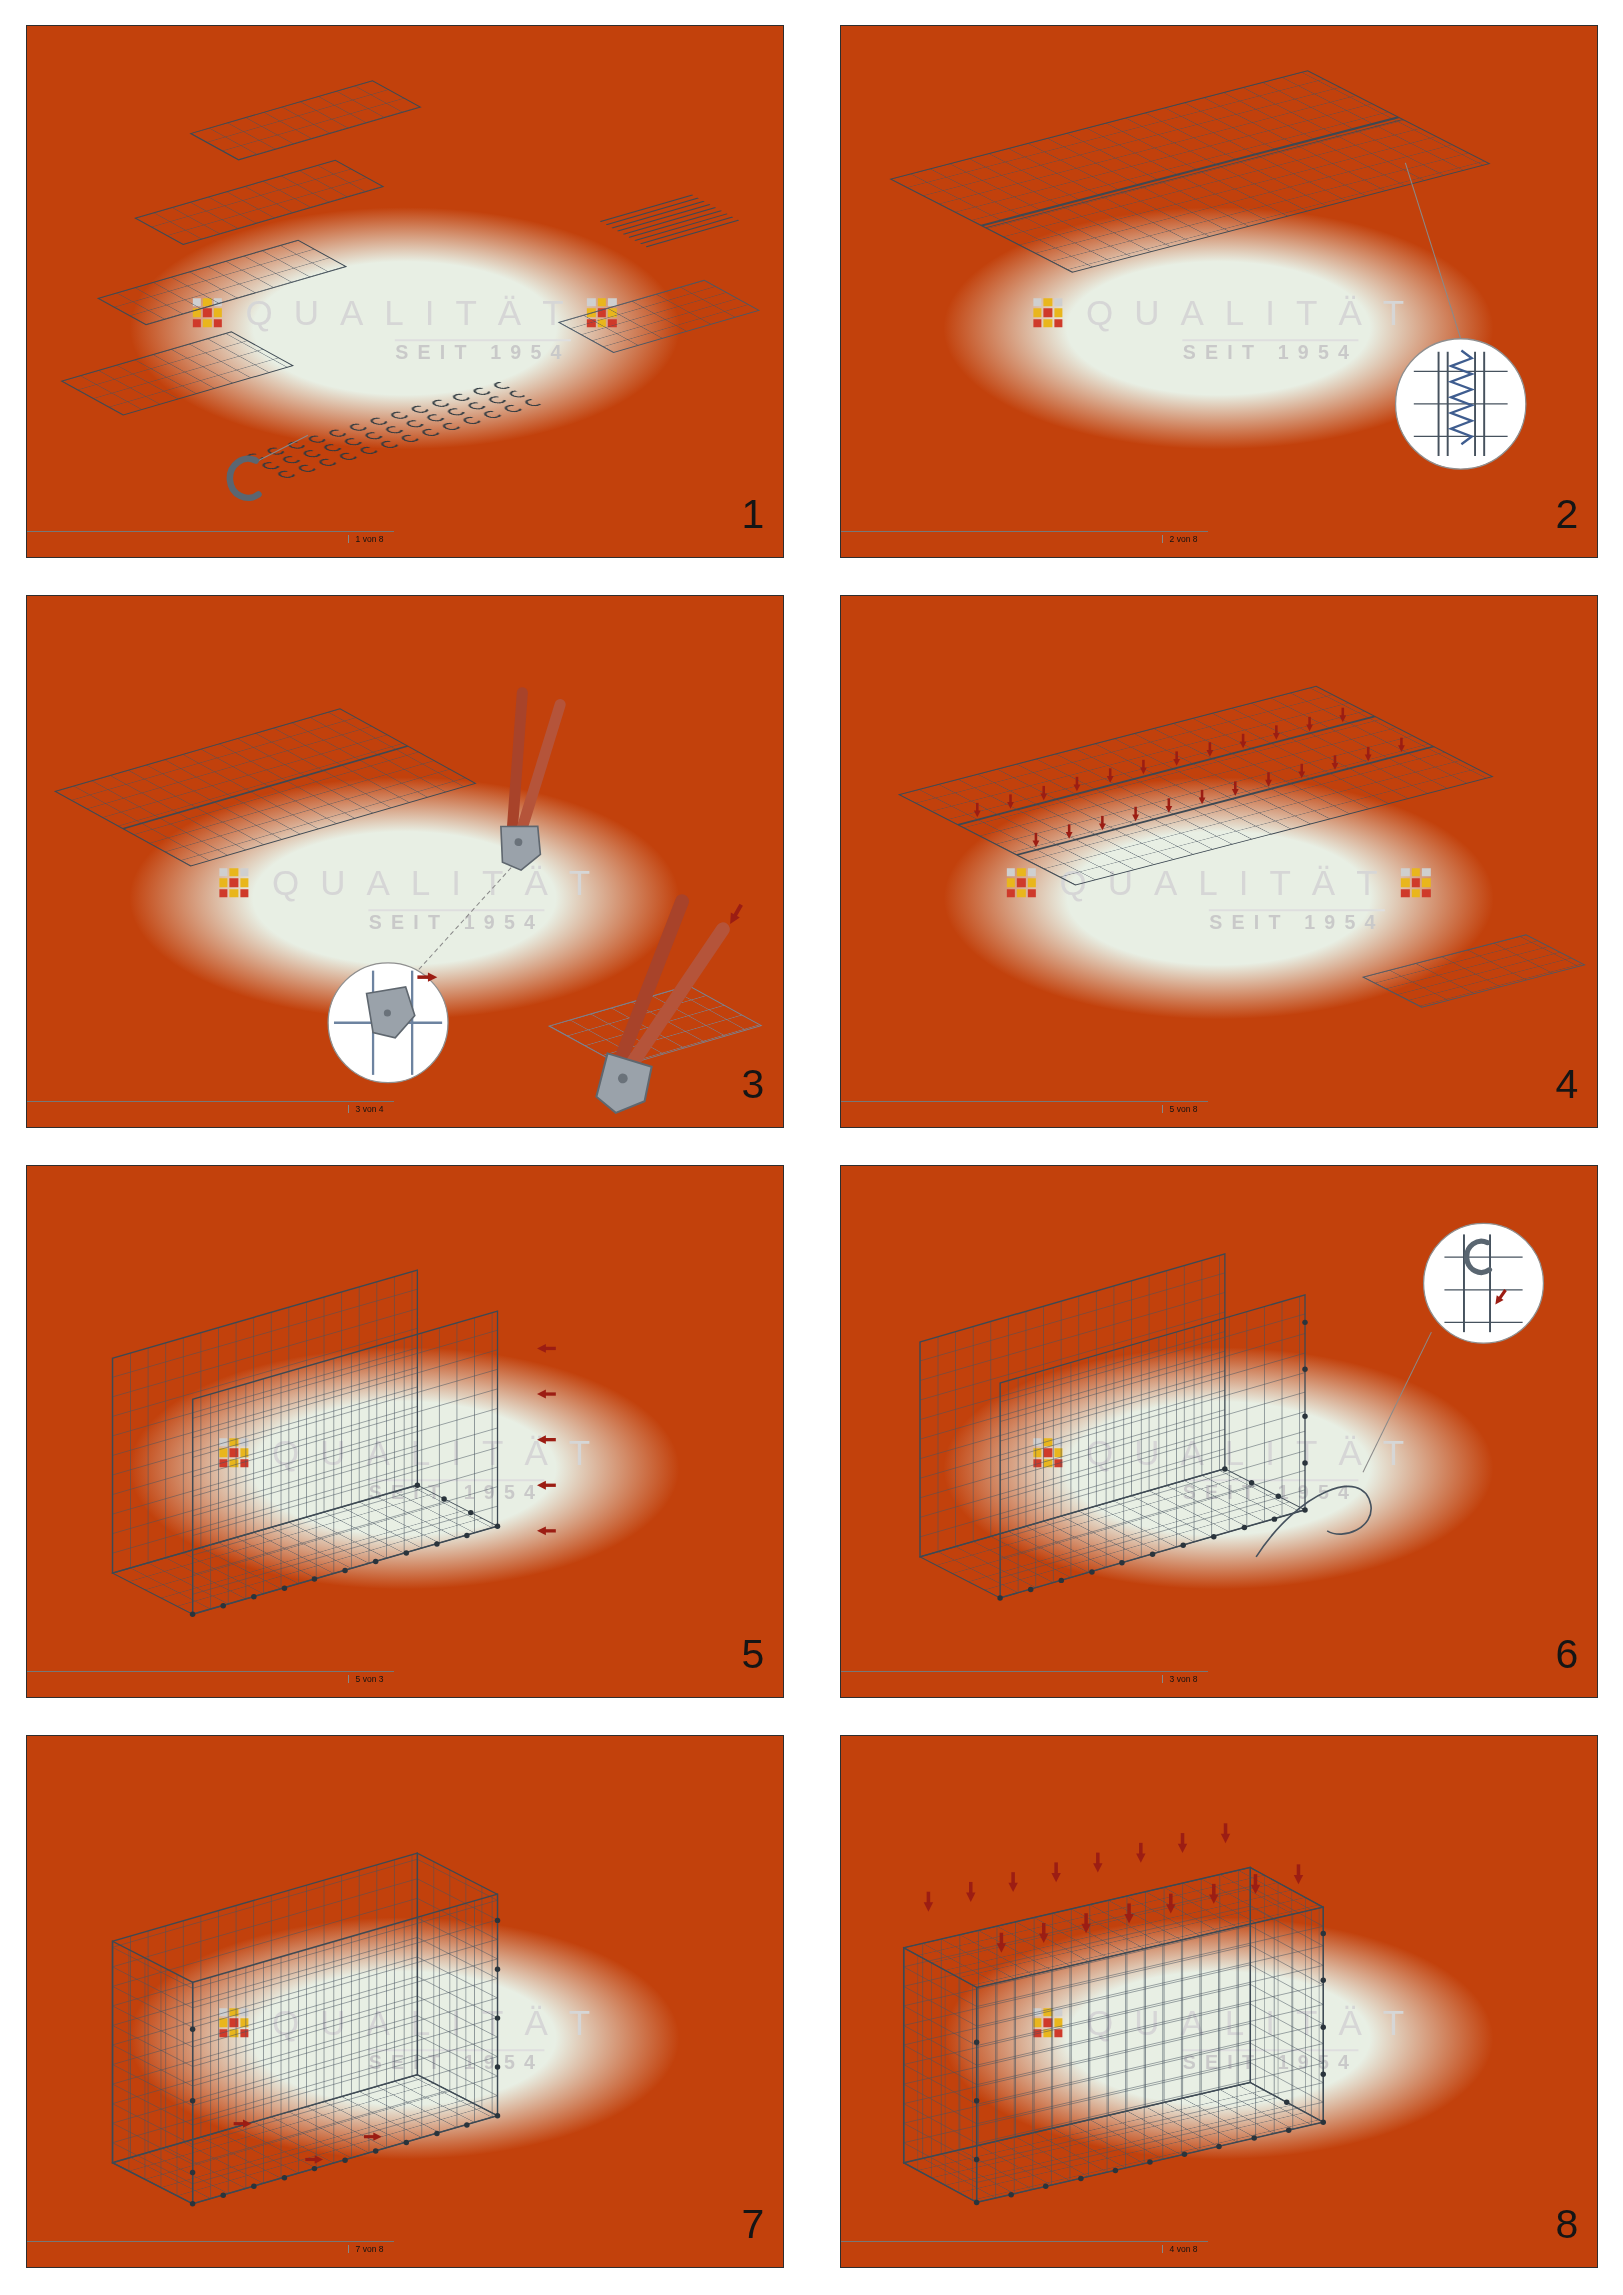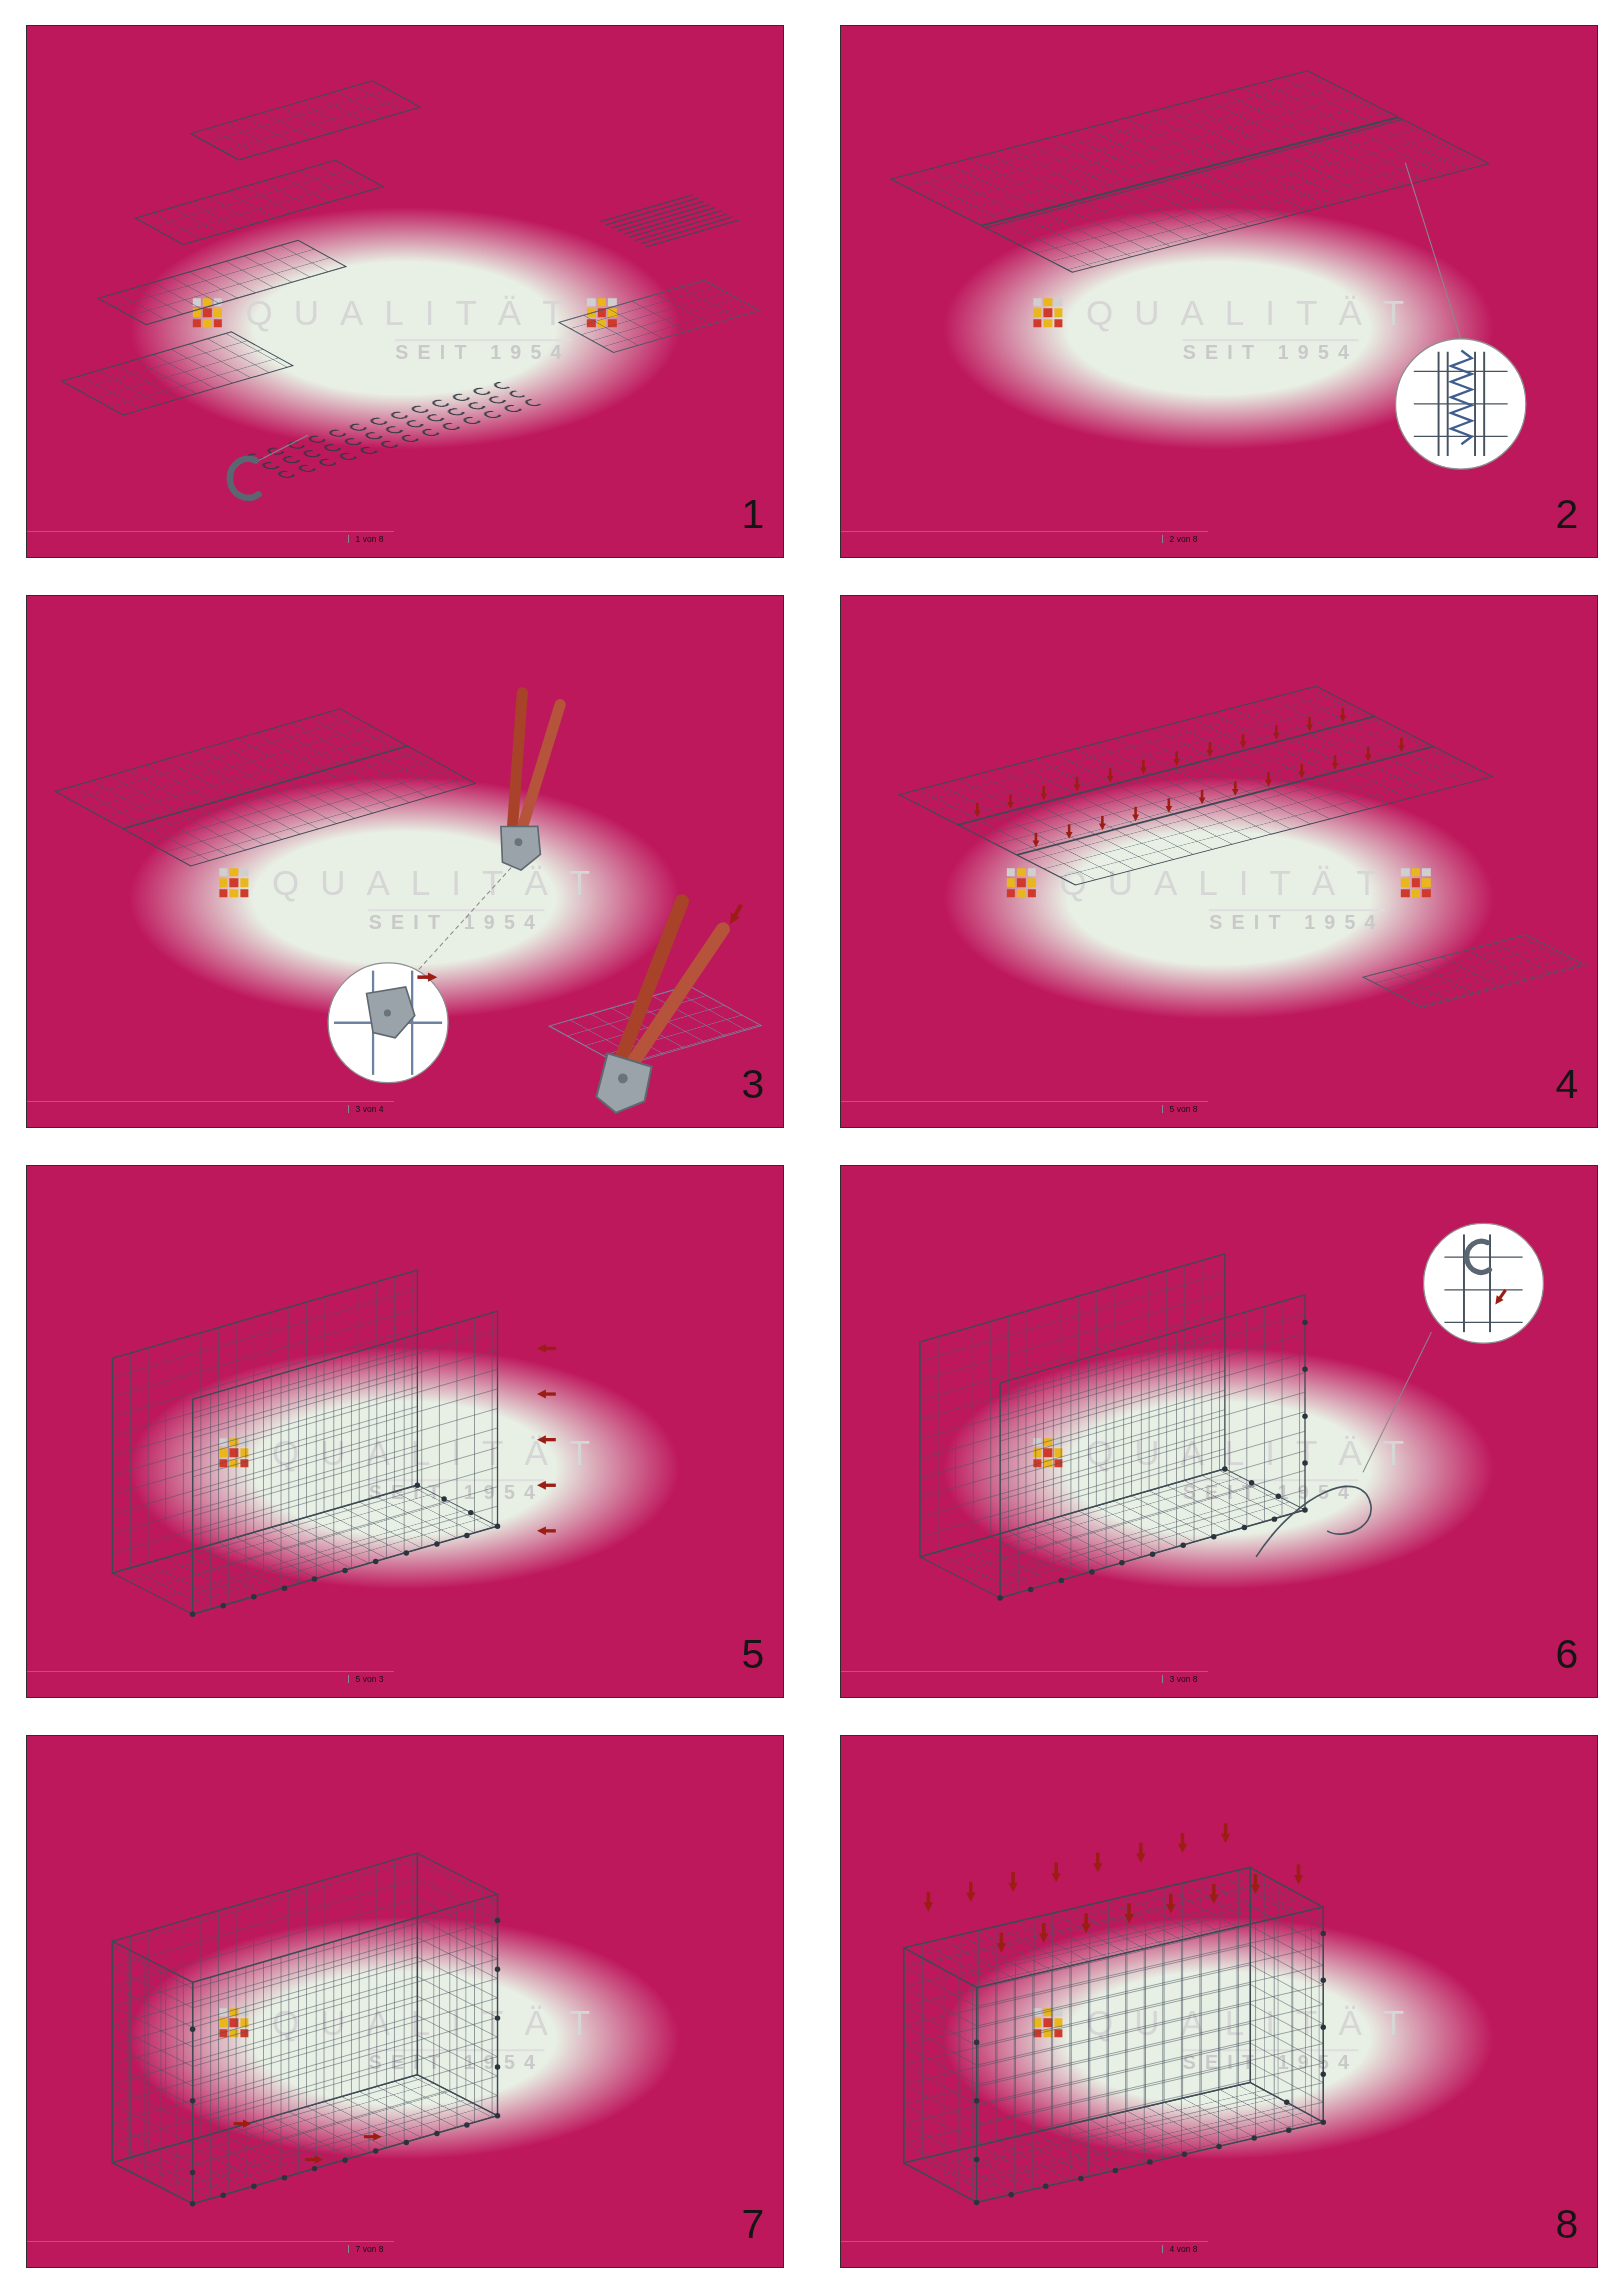--- a/index.html
+++ b/index.html
@@ -9,21 +9,21 @@
   }
   .sheet{
     display:grid;
     grid-template-columns:repeat(2,758px);
     grid-auto-rows:533px;
     gap:37px 56px;
     padding:25px 25.5px;
     box-sizing:border-box;
   }
   .panel{
-    position:relative;border:1.3px solid #2e2e2e;background:#be185d;
+    position:relative;border:1.3px solid #2e2e2e;background:#c2410c;
     overflow:hidden;box-sizing:border-box;
   }
   svg.art{position:absolute;inset:0;width:100%;height:100%;z-index:1;}
   
   .watermark{position:absolute;left:50%;top:57%;transform:translate(-50%,-50%);z-index:0;
     display:flex;flex-direction:column;align-items:center;}
   .wm-ellipse{position:absolute;left:50%;top:50%;transform:translate(-50%,-50%);
     width:550px;height:242px;border-radius:50%;
     background:radial-gradient(closest-side,#e8efe4 55%,rgba(232,239,228,0) 100%);}
   .wm-content{position:relative;display:flex;flex-direction:column;align-items:center;gap:6.5px;}

